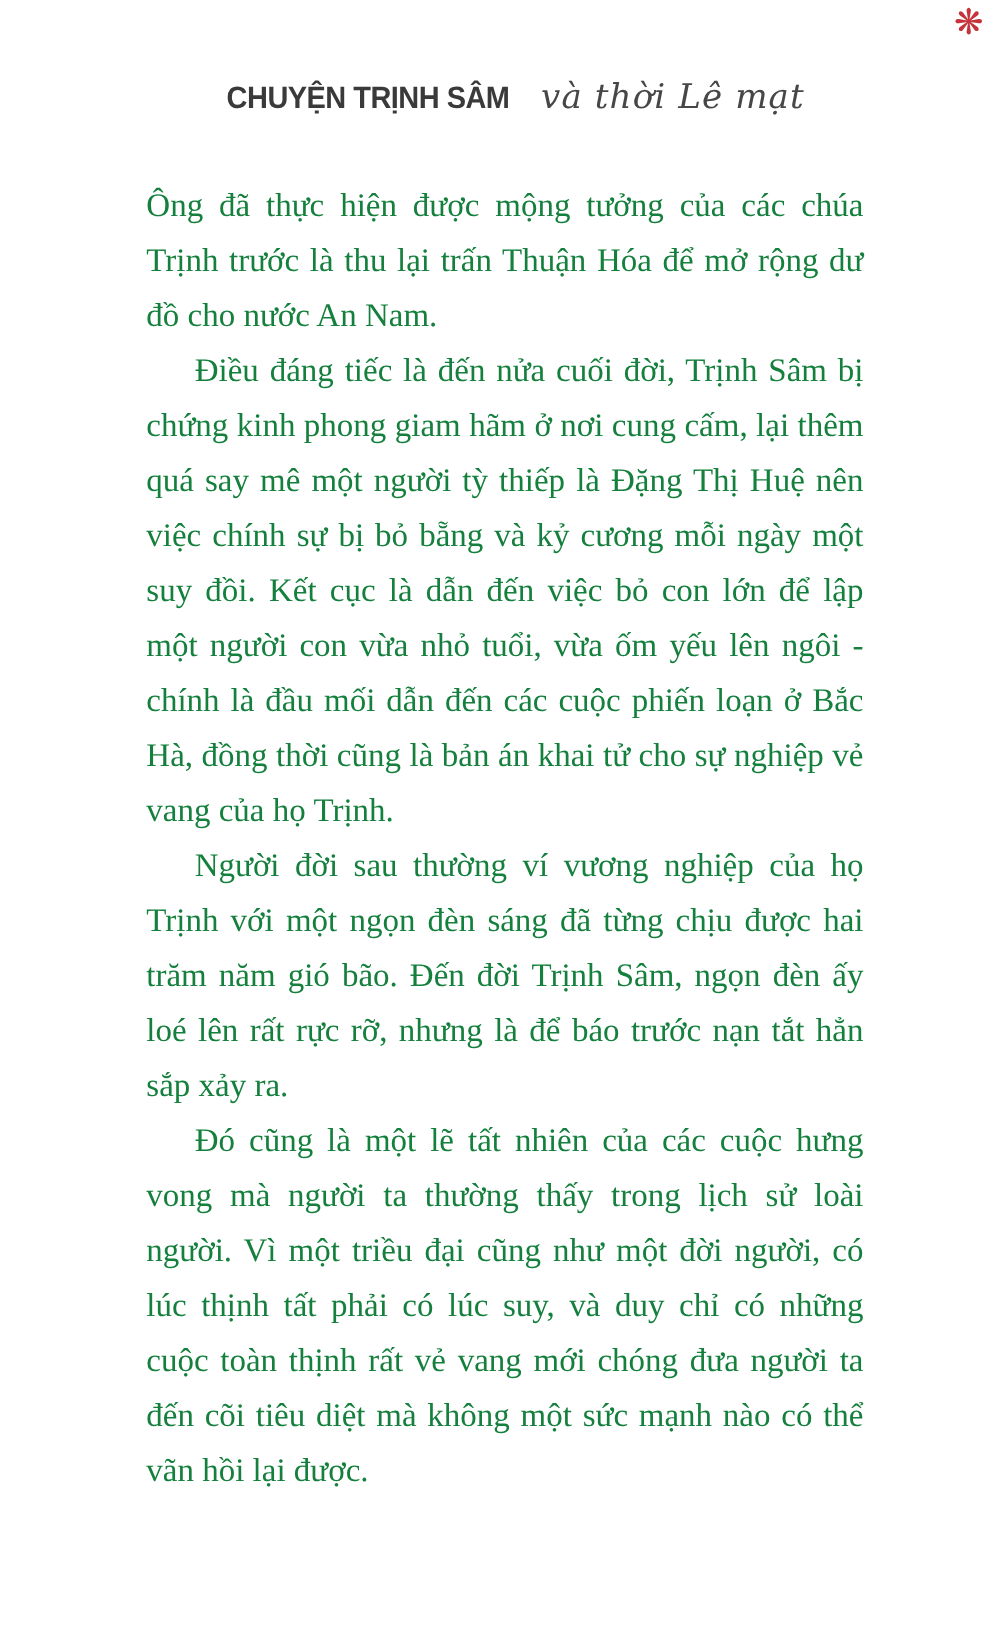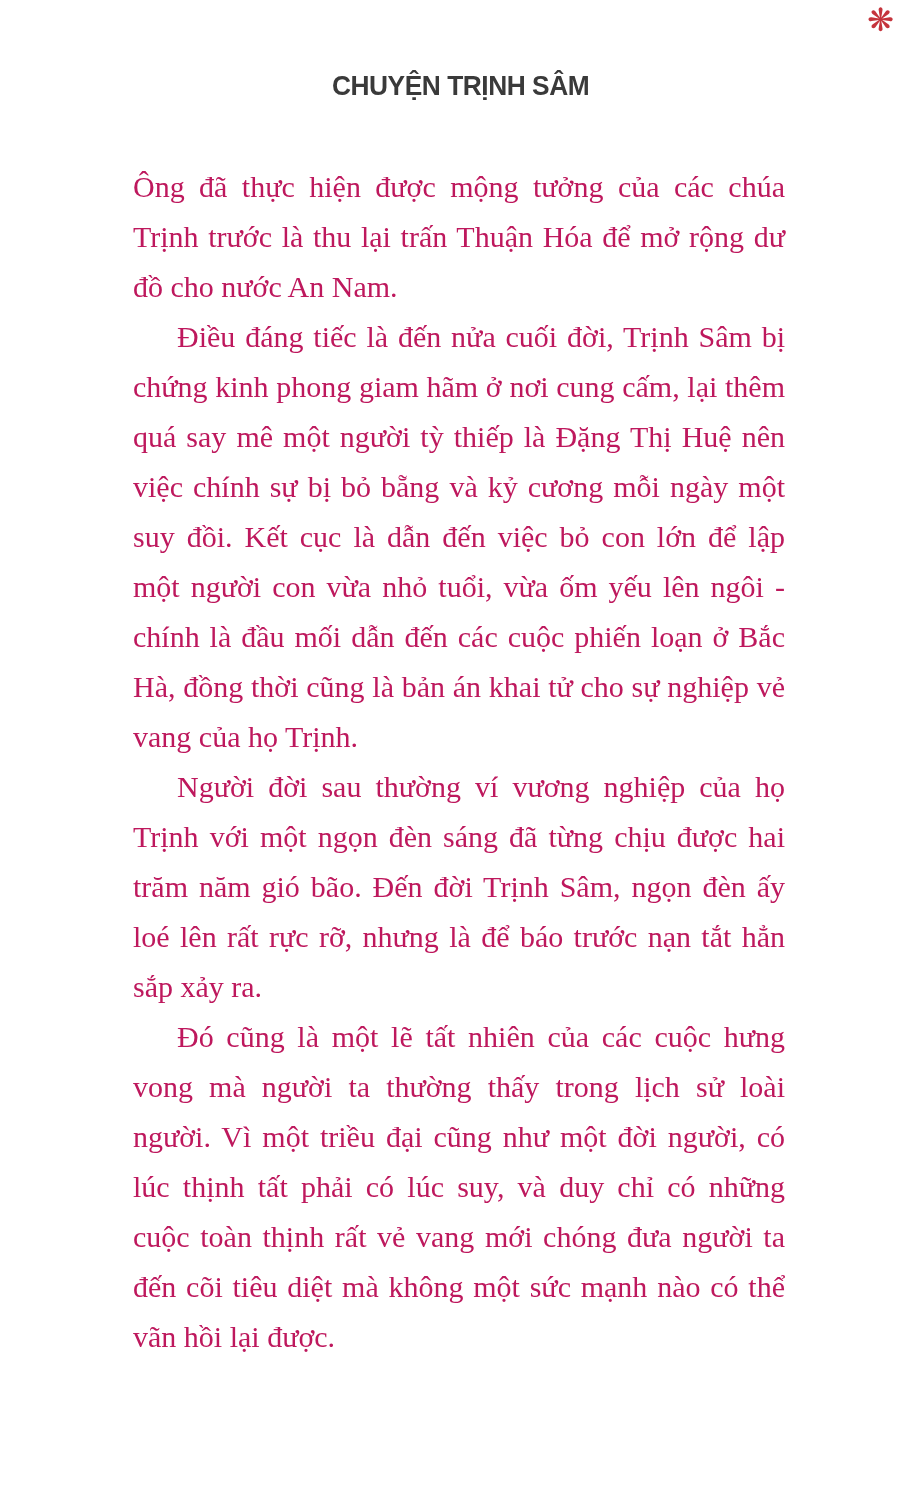--- a/index.html
+++ b/index.html
@@ -70,24 +70,25 @@
 </head>
 <body>
 
 <div class="page">
 
   <div class="ornament" style="color: rgb(197, 52, 60);">❋</div>
 
   <div class="header">
     <div class="title-group">
       <span class="title-bold">CHUYỆN TRỊNH SÂM</span>
+      <span class="title-script">và thời Lê mạt</span>
     </div>
 
   </div>
 
-  <div class="body-text" style="color: #be185d;">
+  <div class="body-text" style="color: #15803d;">
     <p>Ông đã thực hiện được mộng tưởng của các chúa Trịnh trước là thu lại trấn Thuận Hóa để mở rộng dư đồ cho nước An Nam.</p>
     <p class="indent">Điều đáng tiếc là đến nửa cuối đời, Trịnh Sâm bị chứng kinh phong giam hãm ở nơi cung cấm, lại thêm quá say mê một người tỳ thiếp là Đặng Thị Huệ nên việc chính sự bị bỏ bẵng và kỷ cương mỗi ngày một suy đồi. Kết cục là dẫn đến việc bỏ con lớn để lập một người con vừa nhỏ tuổi, vừa ốm yếu lên ngôi - chính là đầu mối dẫn đến các cuộc phiến loạn ở Bắc Hà, đồng thời cũng là bản án khai tử cho sự nghiệp vẻ vang của họ Trịnh.</p>
     <p class="indent">Người đời sau thường ví vương nghiệp của họ Trịnh với một ngọn đèn sáng đã từng chịu được hai trăm năm gió bão. Đến đời Trịnh Sâm, ngọn đèn ấy loé lên rất rực rỡ, nhưng là để báo trước nạn tắt hẳn sắp xảy ra.</p>
     <p class="indent">Đó cũng là một lẽ tất nhiên của các cuộc hưng vong mà người ta thường thấy trong lịch sử loài người. Vì một triều đại cũng như một đời người, có lúc thịnh tất phải có lúc suy, và duy chỉ có những cuộc toàn thịnh rất vẻ vang mới chóng đưa người ta đến cõi tiêu diệt mà không một sức mạnh nào có thể vãn hồi lại được.</p>
   </div>
 
 </div>
 
 </body></html>

